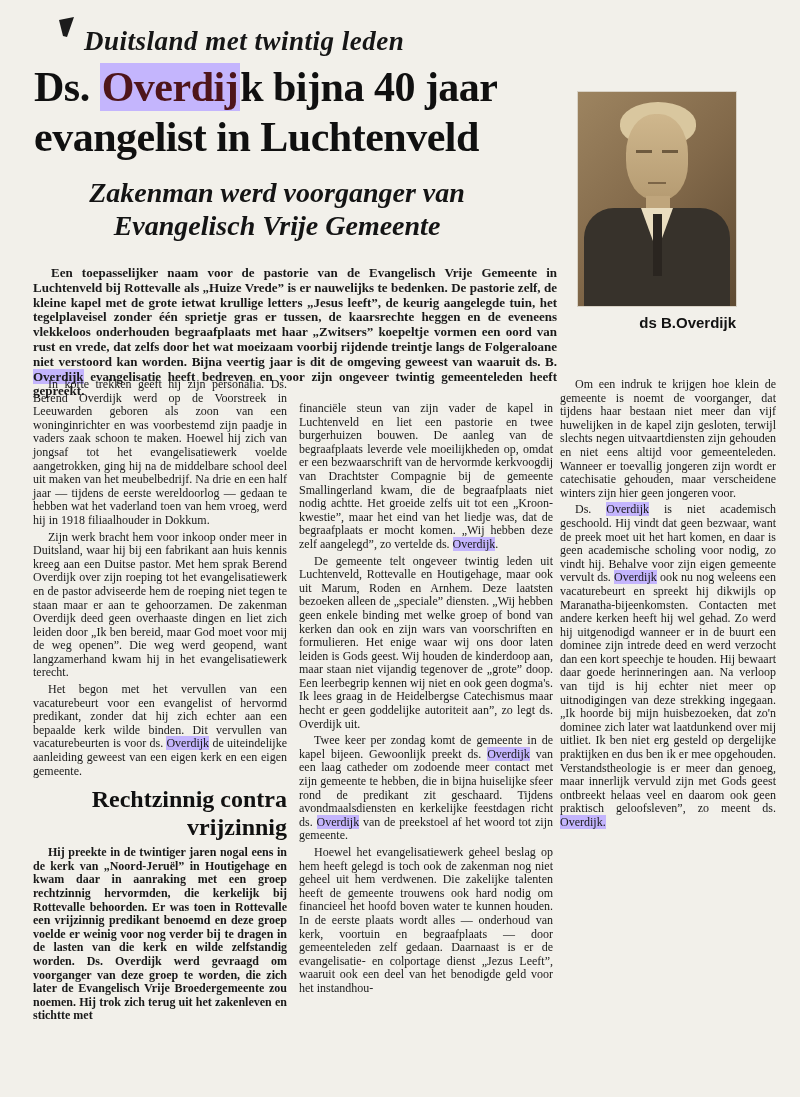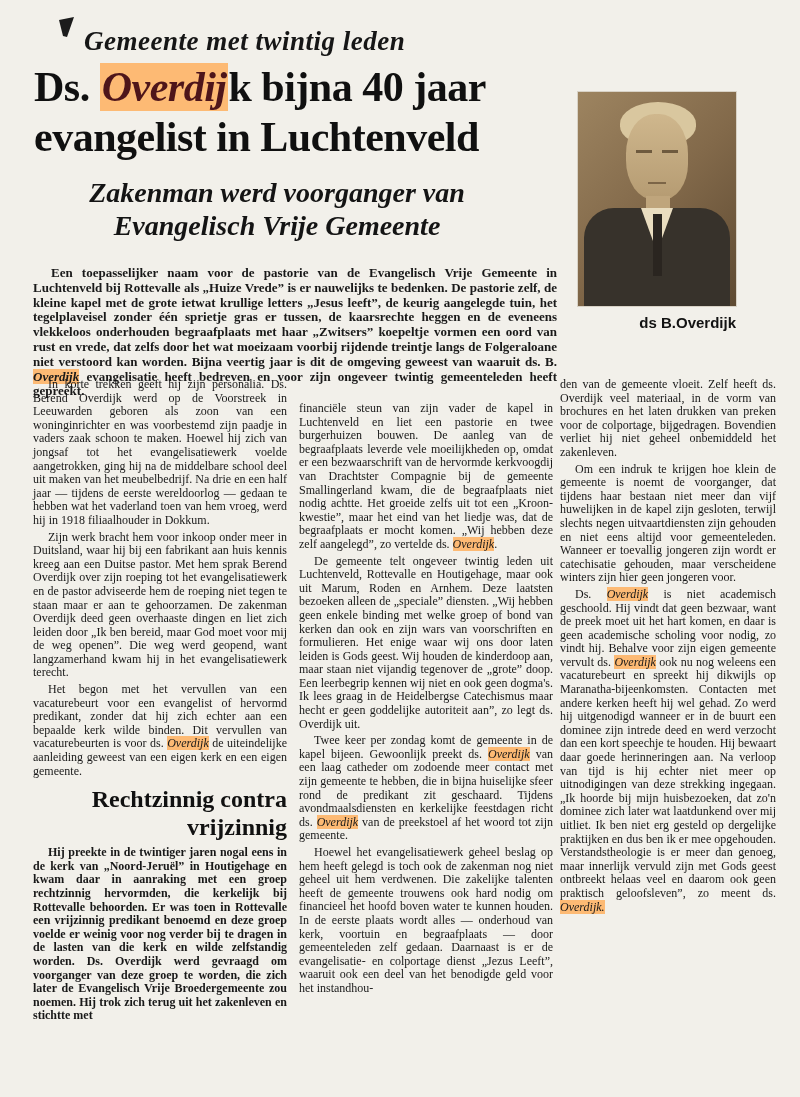--- a/index.html
+++ b/index.html
@@ -15,21 +15,21 @@
     position:absolute;left:84px;top:26px;width:480px;
     font-style:italic;font-weight:bold;font-size:27px;letter-spacing:0.5px;
     color:#161616;white-space:nowrap;
   }
   .headline{
     position:absolute;left:34px;top:62px;width:540px;
     font-weight:bold;font-size:42px;line-height:50px;letter-spacing:-0.5px;
     color:#101010;
   }
   .headline .line{white-space:nowrap;}
-  .hl{background:#fdba74;font-style:italic;}
+  .hl{background:#c4b5fd;}
   .headline .hl{color:#4e151a;padding:1px 2px;}
   .subhead{
     position:absolute;left:52px;top:176px;width:450px;text-align:center;
     font-style:italic;font-weight:bold;font-size:28px;line-height:33px;
     color:#141414;
   }
   .lead{
     position:absolute;left:33px;top:253px;width:524px;
     font-weight:bold;font-size:13px;line-height:14.8px;
     text-align:justify;text-indent:18px;color:#191919;
@@ -73,21 +73,21 @@
 <body>
 
 <div class="scan-page">
 
   <div class="scan-mark">
     <svg width="18" height="22" viewBox="0 0 18 22">
         <path d="M1 4 L16 1 L9 21 L5 20 Z" fill="#1c1c1c"></path>
       </svg>
   </div>
 
-  <div class="kicker">Gemeente met twintig leden</div>
+  <div class="kicker">Duitsland met twintig leden</div>
 
   <div class="headline">
     <div class="line"><span>Ds. </span><span class="hl">Overdij</span><span>k bijna 40 jaar</span></div>
     <div class="line">evangelist in Luchtenveld</div>
   </div>
 
   <div class="subhead">
     <div>Zakenman werd voorganger van</div>
     <div>Evangelisch Vrije Gemeente</div>
   </div>
@@ -116,18 +116,17 @@
       <h2><span>Rechtzinnig contra vrijzinnig</span></h2>
       <p class="bold"><span>Hij preekte in de twintiger jaren nogal eens in de kerk van „Noord-Jeruël” in Houtigehage en kwam daar in aanraking met een groep rechtzinnig hervormden, die kerkelijk bij Rottevalle behoorden. Er was toen in Rottevalle een vrijzinnig predikant benoemd en deze groep voelde er weinig voor nog verder bij te dragen in de lasten van die kerk en wilde zelfstandig worden. Ds. Overdijk werd gevraagd om voorganger van deze groep te worden, die zich later de Evangelisch Vrije Broedergemeente zou noemen. Hij trok zich terug uit het zakenleven en stichtte met</span></p>
     </div>
   <div class="col" id="col2">
       <p class="noindent"><span>financiële steun van zijn vader de kapel in Luchtenveld en liet een pastorie en twee burgerhuizen bouwen. De aanleg van de begraafplaats leverde vele moeilijkheden op, omdat er een bezwaarschrift van de hervormde kerkvoogdij van Drachtster Compagnie bij de gemeente Smallingerland kwam, die de begraafplaats niet nodig achtte. Het groeide zelfs uit tot een „Kroon-kwestie”, maar het eind van het liedje was, dat de begraafplaats er mocht komen. „Wij hebben deze zelf aangelegd”, zo vertelde ds. </span><span class="hl">Overdijk</span><span>.</span></p>
       <p><span>De gemeente telt ongeveer twintig leden uit Luchtenveld, Rottevalle en Houtigehage, maar ook uit Marum, Roden en Arnhem. Deze laatsten bezoeken alleen de „speciale” diensten. „Wij hebben geen enkele binding met welke groep of bond van kerken dan ook en zijn wars van voorschriften en formulieren. Het enige waar wij ons door laten leiden is Gods geest. Wij houden de kinderdoop aan, maar staan niet vijandig tegenover de „grote” doop. Een leerbegrip kennen wij niet en ook geen dogma's. Ik lees graag in de Heidelbergse Catechismus maar hecht er geen goddelijke autoriteit aan”, zo legt ds. Overdijk uit.</span></p>
       <p><span>Twee keer per zondag komt de gemeente in de kapel bijeen. Gewoonlijk preekt ds. </span><span class="hl">Overdijk</span><span> van een laag catheder om zodoende meer contact met zijn gemeente te hebben, die in bijna huiselijke sfeer rond de predikant zit geschaard. Tijdens avondmaalsdiensten en kerkelijke feestdagen richt ds. </span><span class="hl">Overdijk</span><span> van de preekstoel af het woord tot zijn gemeente.</span></p>
       <p><span>Hoewel het evangelisatiewerk geheel beslag op hem heeft gelegd is toch ook de zakenman nog niet geheel uit hem verdwenen. Die zakelijke talenten heeft de gemeente trouwens ook hard nodig om financieel het hoofd boven water te kunnen houden. In de eerste plaats wordt alles — onderhoud van kerk, voortuin en begraafplaats — door gemeenteleden zelf gedaan. Daarnaast is er de evangelisatie- en colportage dienst „Jezus Leeft”, waaruit ook een deel van het benodigde geld voor het instandhou-</span></p>
     </div>
   <div class="col" id="col3">
-      <p class="noindent"><span>den van de gemeente vloeit. Zelf heeft ds. Overdijk veel materiaal, in de vorm van brochures en het laten drukken van preken voor de colportage, bijgedragen. Bovendien verliet hij niet geheel onbemiddeld het zakenleven.</span></p>
       <p><span>Om een indruk te krijgen hoe klein de gemeente is noemt de voorganger, dat tijdens haar bestaan niet meer dan vijf huwelijken in de kapel zijn gesloten, terwijl slechts negen uitvaartdiensten zijn gehouden en niet eens altijd voor gemeenteleden. Wanneer er toevallig jongeren zijn wordt er catechisatie gehouden, maar verscheidene winters zijn hier geen jongeren voor.</span></p>
       <p><span>Ds. </span><span class="hl">Overdijk</span><span> is niet academisch geschoold. Hij vindt dat geen bezwaar, want de preek moet uit het hart komen, en daar is geen academische scholing voor nodig, zo vindt hij. Behalve voor zijn eigen gemeente vervult ds. </span><span class="hl">Overdijk</span><span> ook nu nog weleens een vacaturebeurt en spreekt hij dikwijls op Maranatha-bijeenkomsten. Contacten met andere kerken heeft hij wel gehad. Zo werd hij uitgenodigd wanneer er in de buurt een dominee zijn intrede deed en werd verzocht dan een kort speechje te houden. Hij bewaart daar goede herinneringen aan. Na verloop van tijd is hij echter niet meer op uitnodigingen van deze strekking ingegaan. „Ik hoorde bij mijn huisbezoeken, dat zo'n dominee zich later wat laatdunkend over mij uitliet. Ik ben niet erg gesteld op dergelijke praktijken en dus ben ik er mee opgehouden. Verstandstheologie is er meer dan genoeg, maar innerlijk vervuld zijn met Gods geest ontbreekt helaas veel en daarom ook geen praktisch geloofsleven”, zo meent ds. </span><span class="hl">Overdijk.</span></p>
     </div>
 
 </div>
 
 </body></html>

